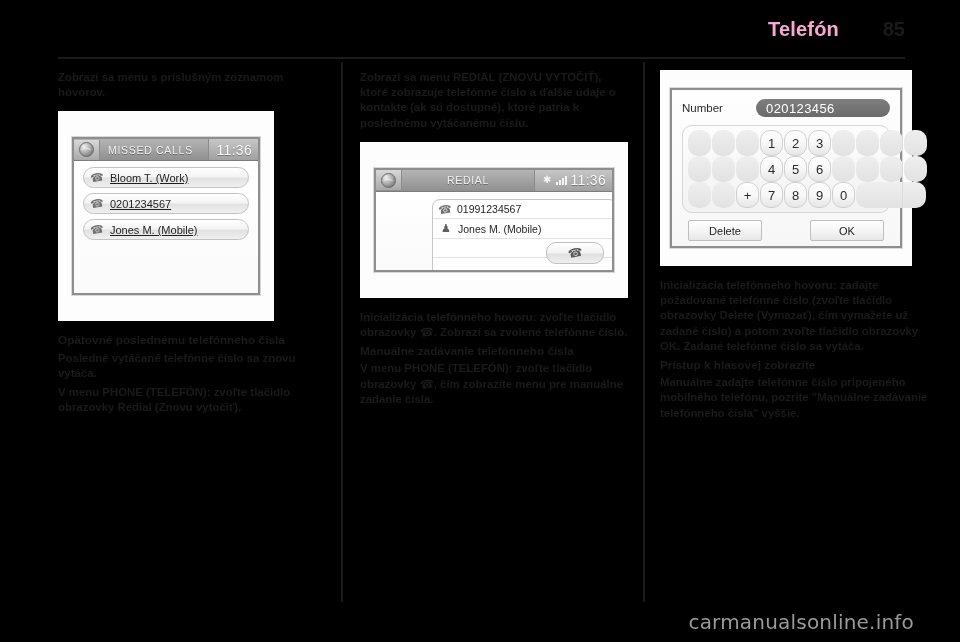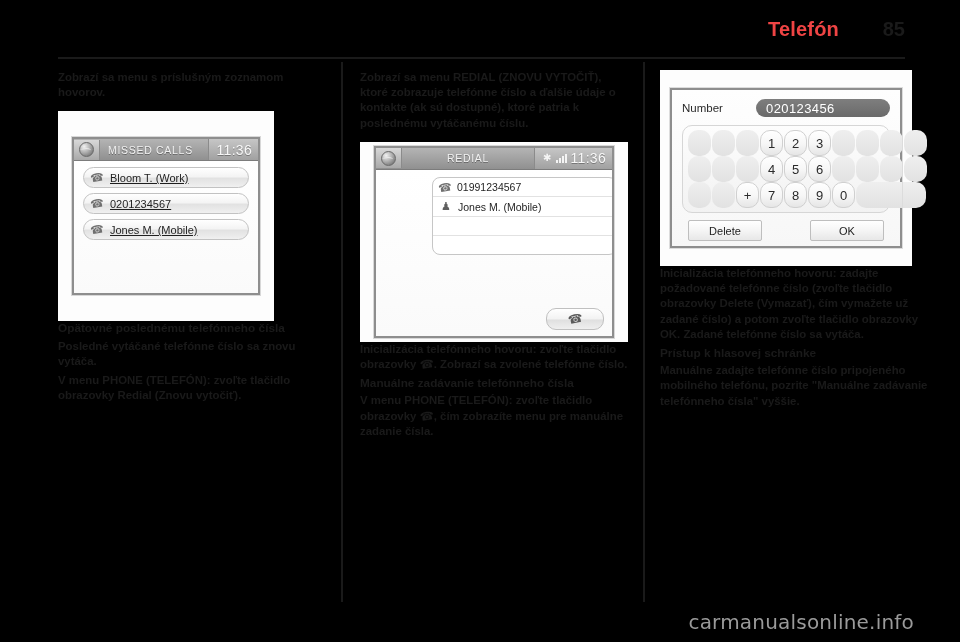--- a/index.html
+++ b/index.html
@@ -24,21 +24,21 @@
     width: 847px;
     height: 40px;
   }
   .page-title {
     position: absolute;
     right: 66px;
     top: 0;
     font-size: 20px;
     font-weight: bold;
     letter-spacing: .2px;
-    color: #ef4444;
+    color: #f9a8d4;
   }
   .page-number {
     position: absolute;
     right: 0;
     top: 0;
     font-size: 20px;
     font-weight: bold;
     color: #1a1a1a;
   }
   .header-rule {
@@ -89,25 +89,25 @@
   .handset-glyph {
     display: inline-block;
     transform: scaleX(-1) rotate(8deg);
     font-weight: normal;
   }
 
   
   .figure {
     background: #fdfdfd;
     position: relative;
-    margin: 0 0 0 0;
+    margin: 0 0 12px 0;
     box-sizing: border-box;
   }
   .fig-missed  { width: 216px; height: 210px; padding: 26px 14px; }
-  .fig-redial  { width: 268px; height: 200px; padding: 4px 14px; }
+  .fig-redial  { width: 268px; height: 156px; padding: 26px 14px; }
   .fig-keypad  { width: 252px; height: 196px; padding: 18px 10px; }
 
   
   .screen {
     position: relative;
     box-sizing: border-box;
     border: 2px solid #8e8e8e;
     outline: 1px solid #d8d8d8;
     background: #ffffff;
     box-shadow: 0 0 0 1px #efefef inset;
@@ -545,18 +545,18 @@
         <span class="kp-btn">OK</span>
       </div>
     </div>
   </div>
 
   <p class="tight">
     <span>Inicializácia telefónneho hovoru:</span>
     <span>zadajte požadované telefónne číslo (zvoľte tlačidlo obrazovky Delete (Vymazať), čím vymažete už zadané číslo) a potom zvoľte tlačidlo obrazovky OK. Zadané telefónne číslo sa vytáča.</span>
   </p>
 
-  <h3>Prístup k hlasovej schránke</h3>
+  <h3>Prístup k hlasovej zobrazíte</h3>
   <p>Manuálne zadajte telefónne číslo pripojeného mobilného telefónu, pozrite "Manuálne zadávanie telefónneho čísla" vyššie.</p>
 
 </div>
 
 <div class="watermark">carmanualsonline.info</div>
 
 </body></html>

